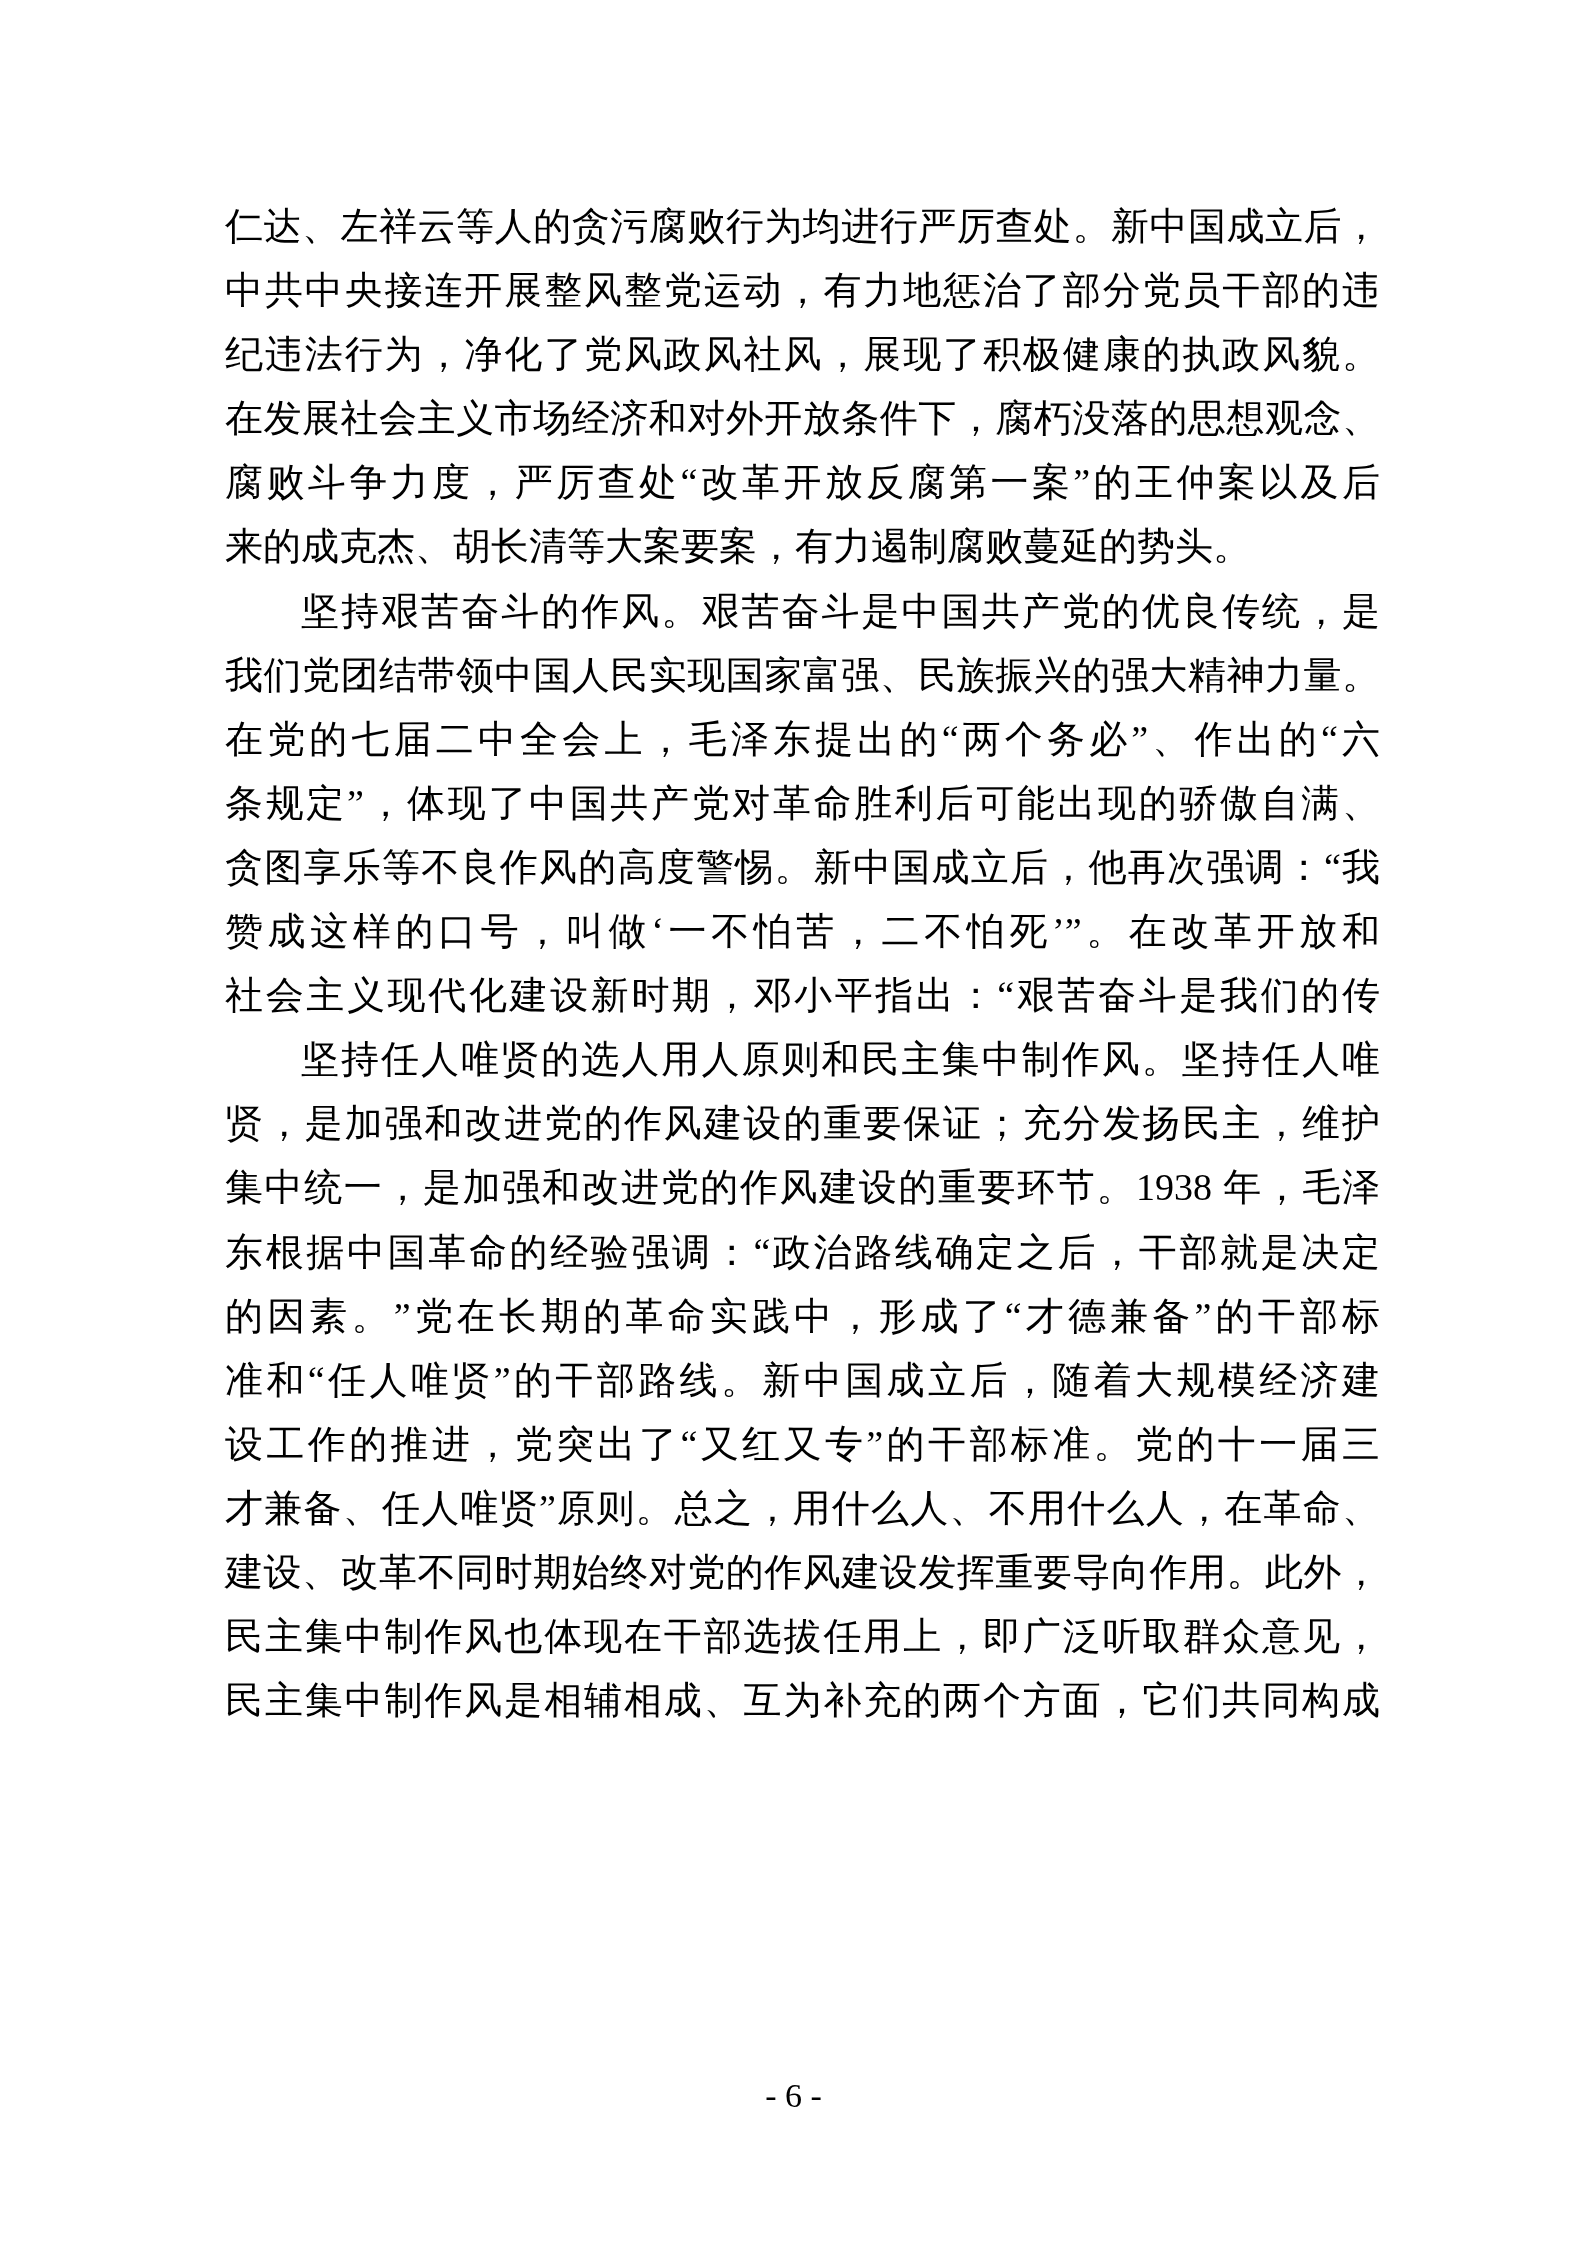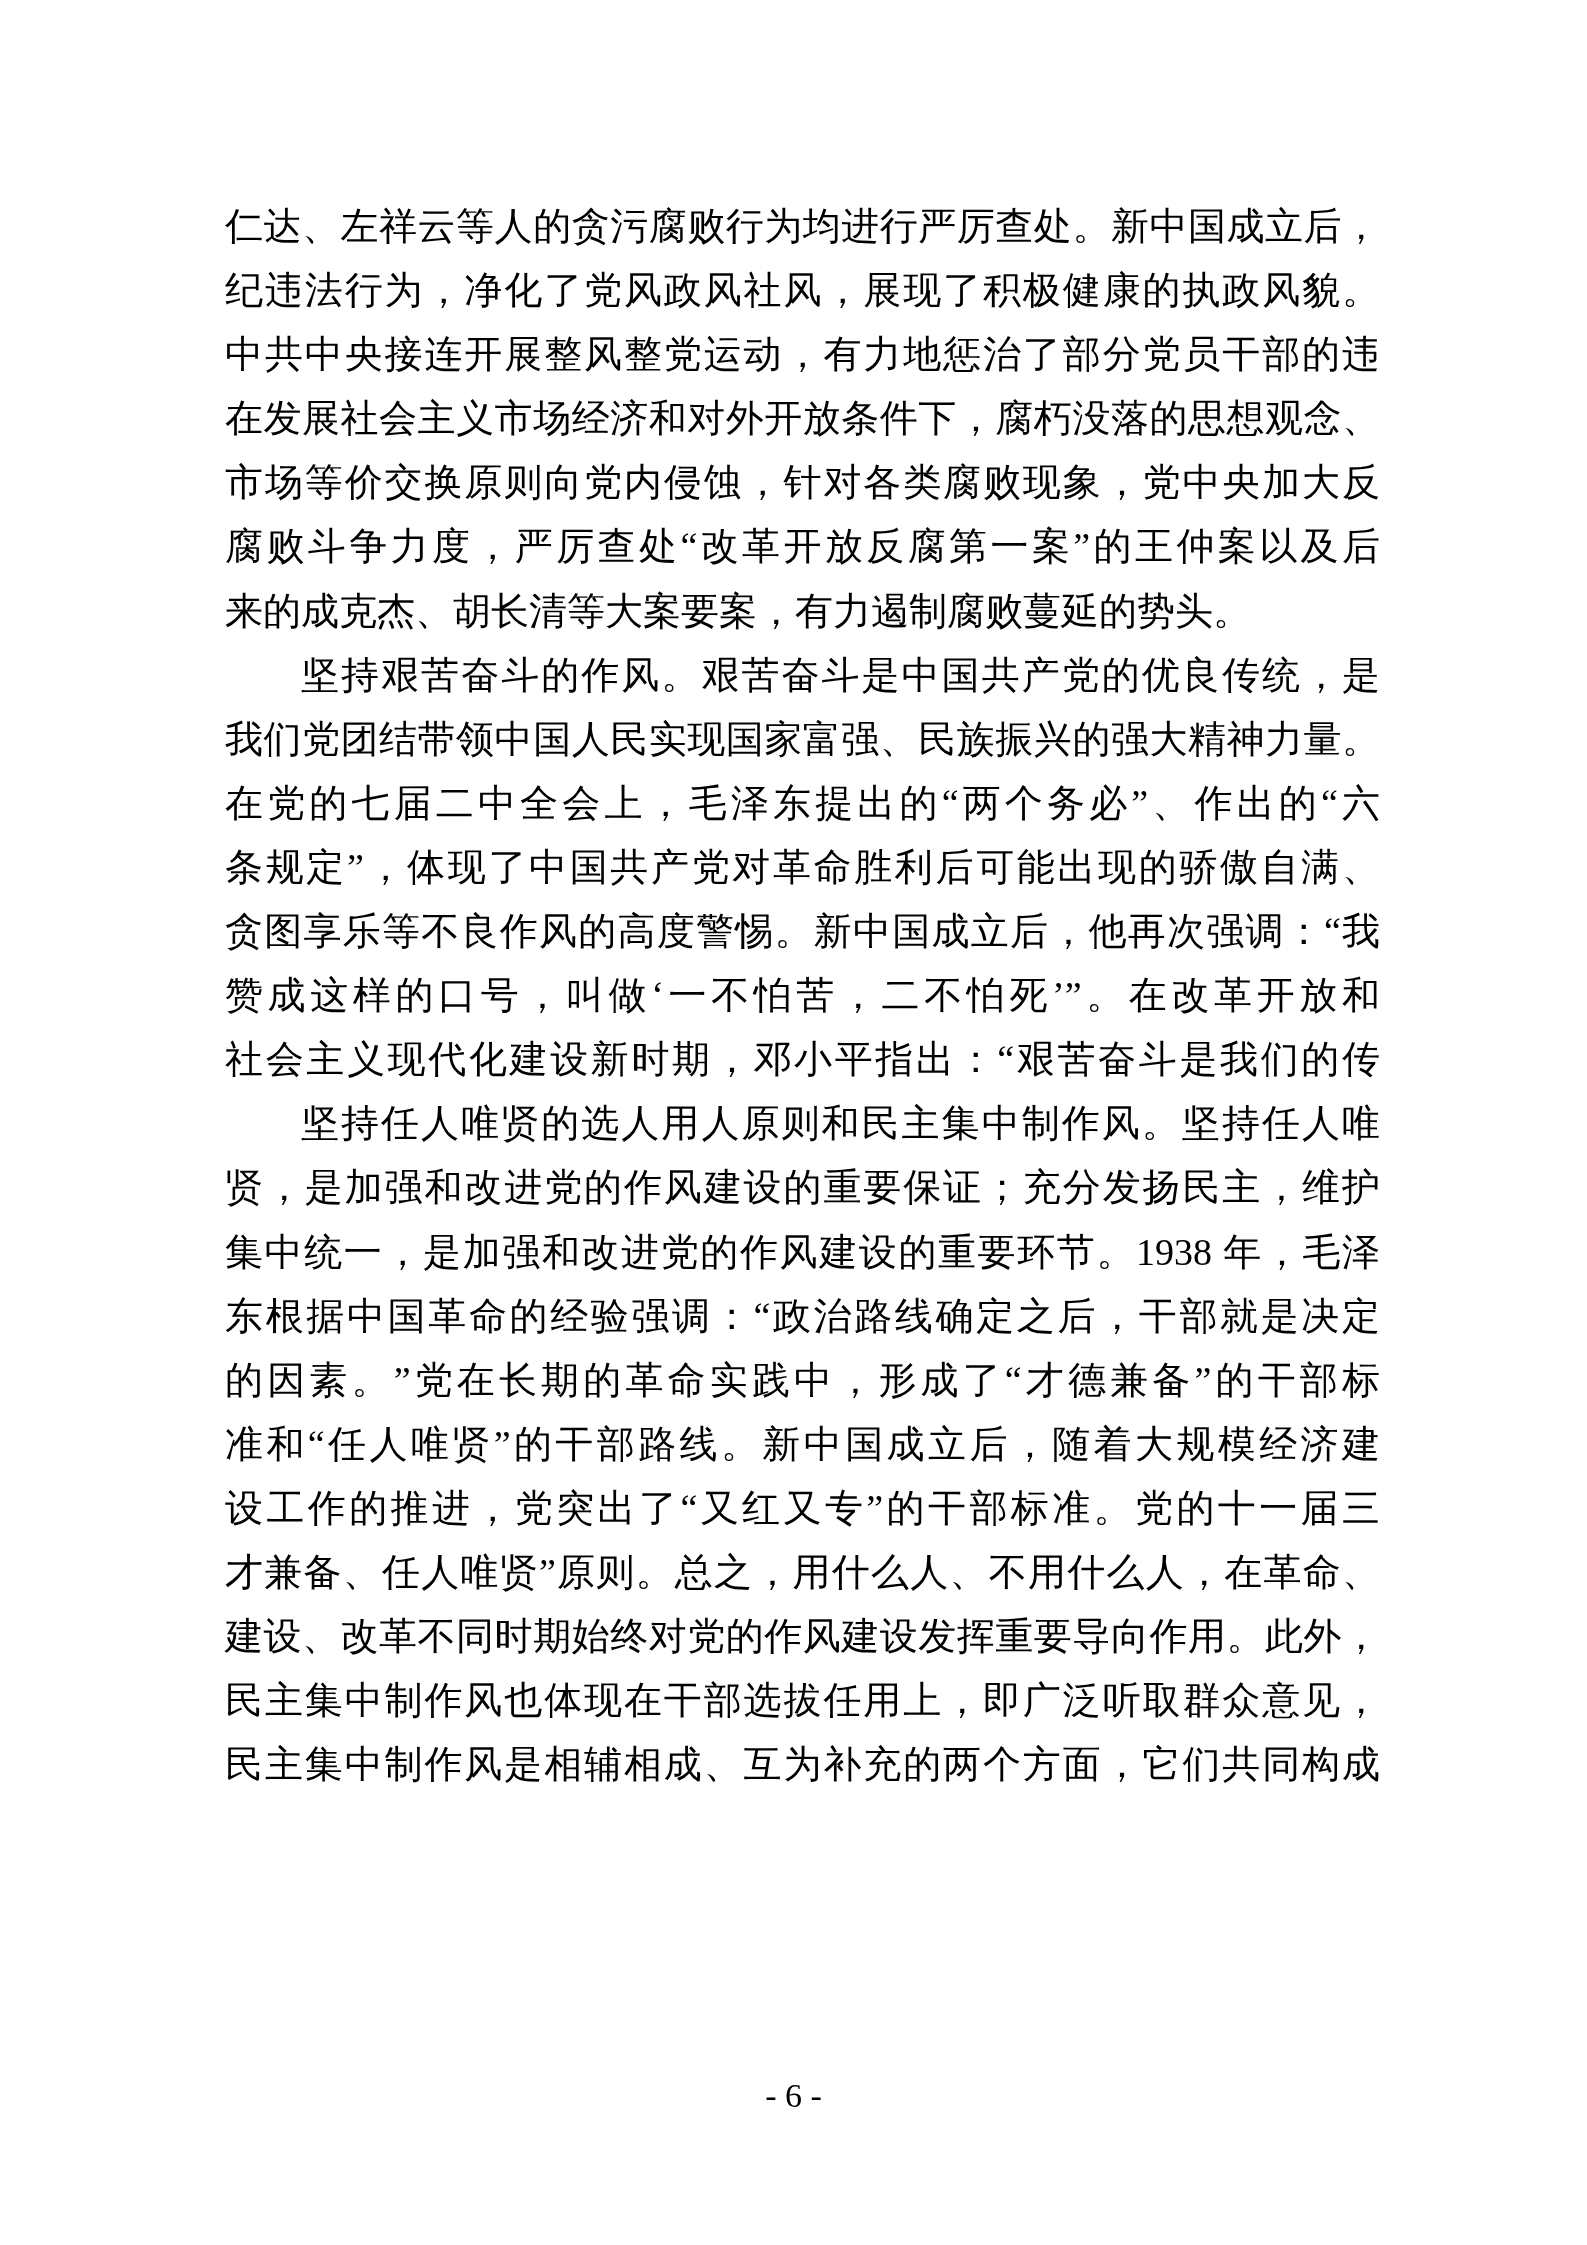--- a/index.html
+++ b/index.html
@@ -56,24 +56,23 @@
     line-height: 40px;
     font-family: "Liberation Serif", "DejaVu Serif", serif;
   }
 </style>
 </head>
 <body>
 
 <div class="page">
   <div class="text-block" id="text-block">
       <div class="line">仁达、左祥云等人的贪污腐败行为均进行严厉查处。新中国成立后，</div>
+      <div class="line">中共中央接连开展整风整党运动，有力地惩治了部分党员干部的违</div>
       <div class="line">纪违法行为，净化了党风政风社风，展现了积极健康的执政风貌。</div>
-      <div class="line">中共中央接连开展整风整党运动，有力地惩治了部分党员干部的违</div>
       <div class="line">在发展社会主义市场经济和对外开放条件下，腐朽没落的思想观念、</div>
-      <div class="line">市场等价交换原则向党内侵蚀，针对各类腐败现象，党中央加大反</div>
       <div class="line">腐败斗争力度，严厉查处“改革开放反腐第一案”的王仲案以及后</div>
       <div class="line short">来的成克杰、胡长清等大案要案，有力遏制腐败蔓延的势头。</div>
       <div class="line indent">坚持艰苦奋斗的作风。艰苦奋斗是中国共产党的优良传统，是</div>
       <div class="line">我们党团结带领中国人民实现国家富强、民族振兴的强大精神力量。</div>
       <div class="line">在党的七届二中全会上，毛泽东提出的“两个务必”、作出的“六</div>
       <div class="line">条规定”，体现了中国共产党对革命胜利后可能出现的骄傲自满、</div>
       <div class="line">贪图享乐等不良作风的高度警惕。新中国成立后，他再次强调：“我</div>
       <div class="line">赞成这样的口号，叫做‘一不怕苦，二不怕死’”。在改革开放和</div>
       <div class="line">社会主义现代化建设新时期，邓小平指出：“艰苦奋斗是我们的传</div>
       <div class="line indent">坚持任人唯贤的选人用人原则和民主集中制作风。坚持任人唯</div>

